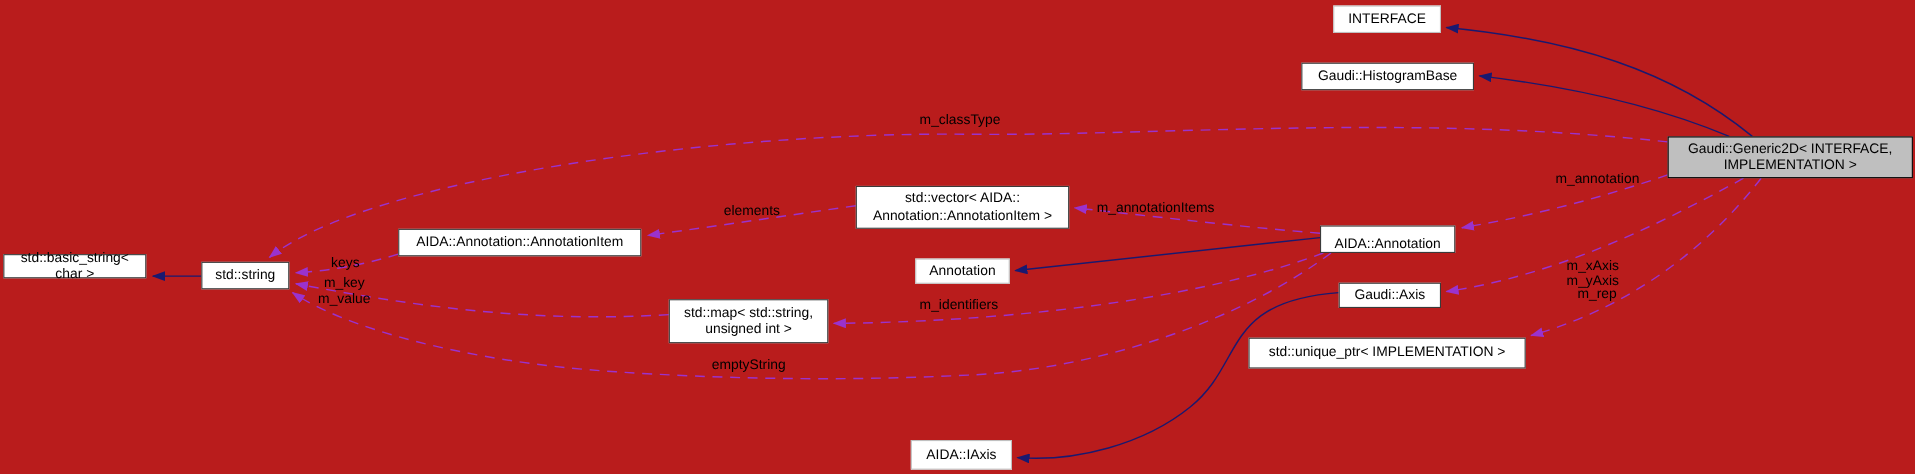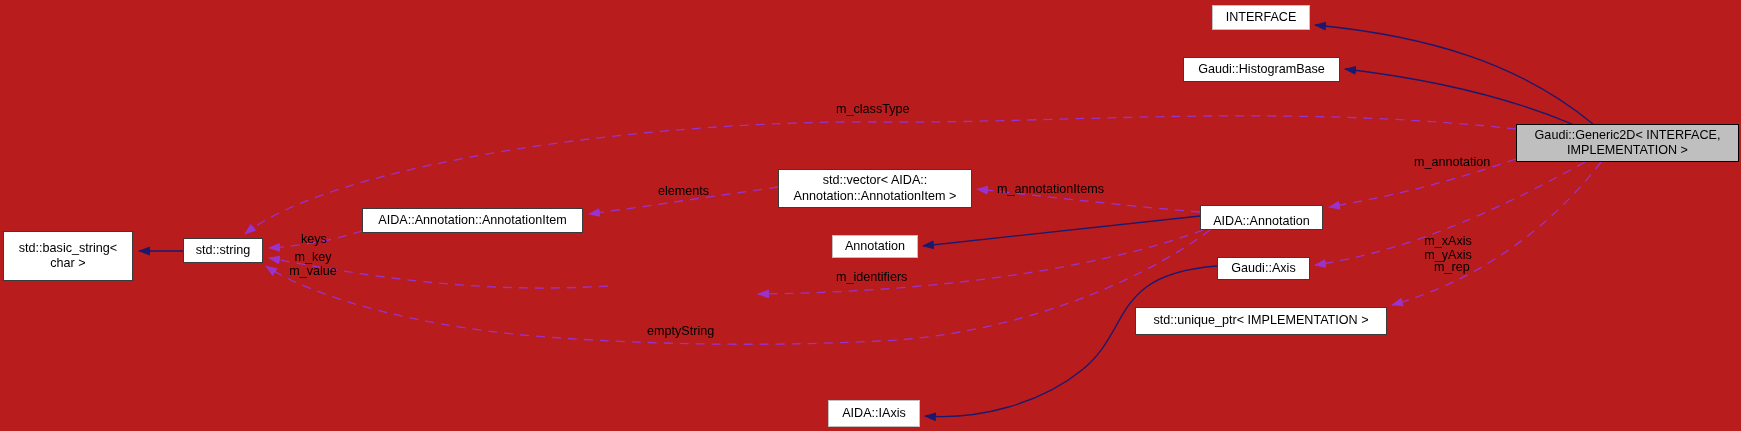--- a/index.html
+++ b/index.html
@@ -63,21 +63,21 @@
 
   <div class="node" style="left:1183px;top:57px;width:157px;height:25px;">
     <span>Gaudi::HistogramBase</span>
   </div>
 
   <div class="node selected" style="left:1516px;top:124px;width:223px;height:38px;">
     <span>Gaudi::Generic2D&lt; INTERFACE,</span>
     <span>IMPLEMENTATION &gt;</span>
   </div>
 
-  <div class="node" style="left:3px;top:231px;width:130px;height:50px;">
+  <div class="node" style="left:3px;top:231px;width:130px;height:22px;">
     <span>std::basic_string&lt;</span>
     <span>char &gt;</span>
   </div>
 
   <div class="node" style="left:183px;top:238px;width:80px;height:25px;">
     <span>std::string</span>
   </div>
 
   <div class="node" style="left:362px;top:208px;width:221px;height:25px;">
     <span>AIDA::Annotation::AnnotationItem</span>
@@ -89,20 +89,24 @@
   </div>
 
   <div class="node external" style="left:832px;top:235px;width:86px;height:23px;">
     <span>Annotation</span>
   </div>
 
   <div class="node" style="left:1200px;top:205px;width:123px;height:25px;justify-content:flex-end;">
     <span>AIDA::Annotation</span>
   </div>
 
+  <div class="node" style="left:608px;top:272px;width:145px;height:40px;">
+    <span>std::map&lt; std::string,</span>
+    <span>unsigned int &gt;</span>
+  </div>
 
   <div class="node" style="left:1217px;top:257px;width:93px;height:23px;text-align:center;">
     <span>Gaudi::Axis</span>
   </div>
 
   <div class="node" style="left:1135px;top:307px;width:252px;height:28px;">
     <span>std::unique_ptr&lt; IMPLEMENTATION &gt;</span>
   </div>
 
   <div class="node external" style="left:828px;top:400px;width:92px;height:27px;">

